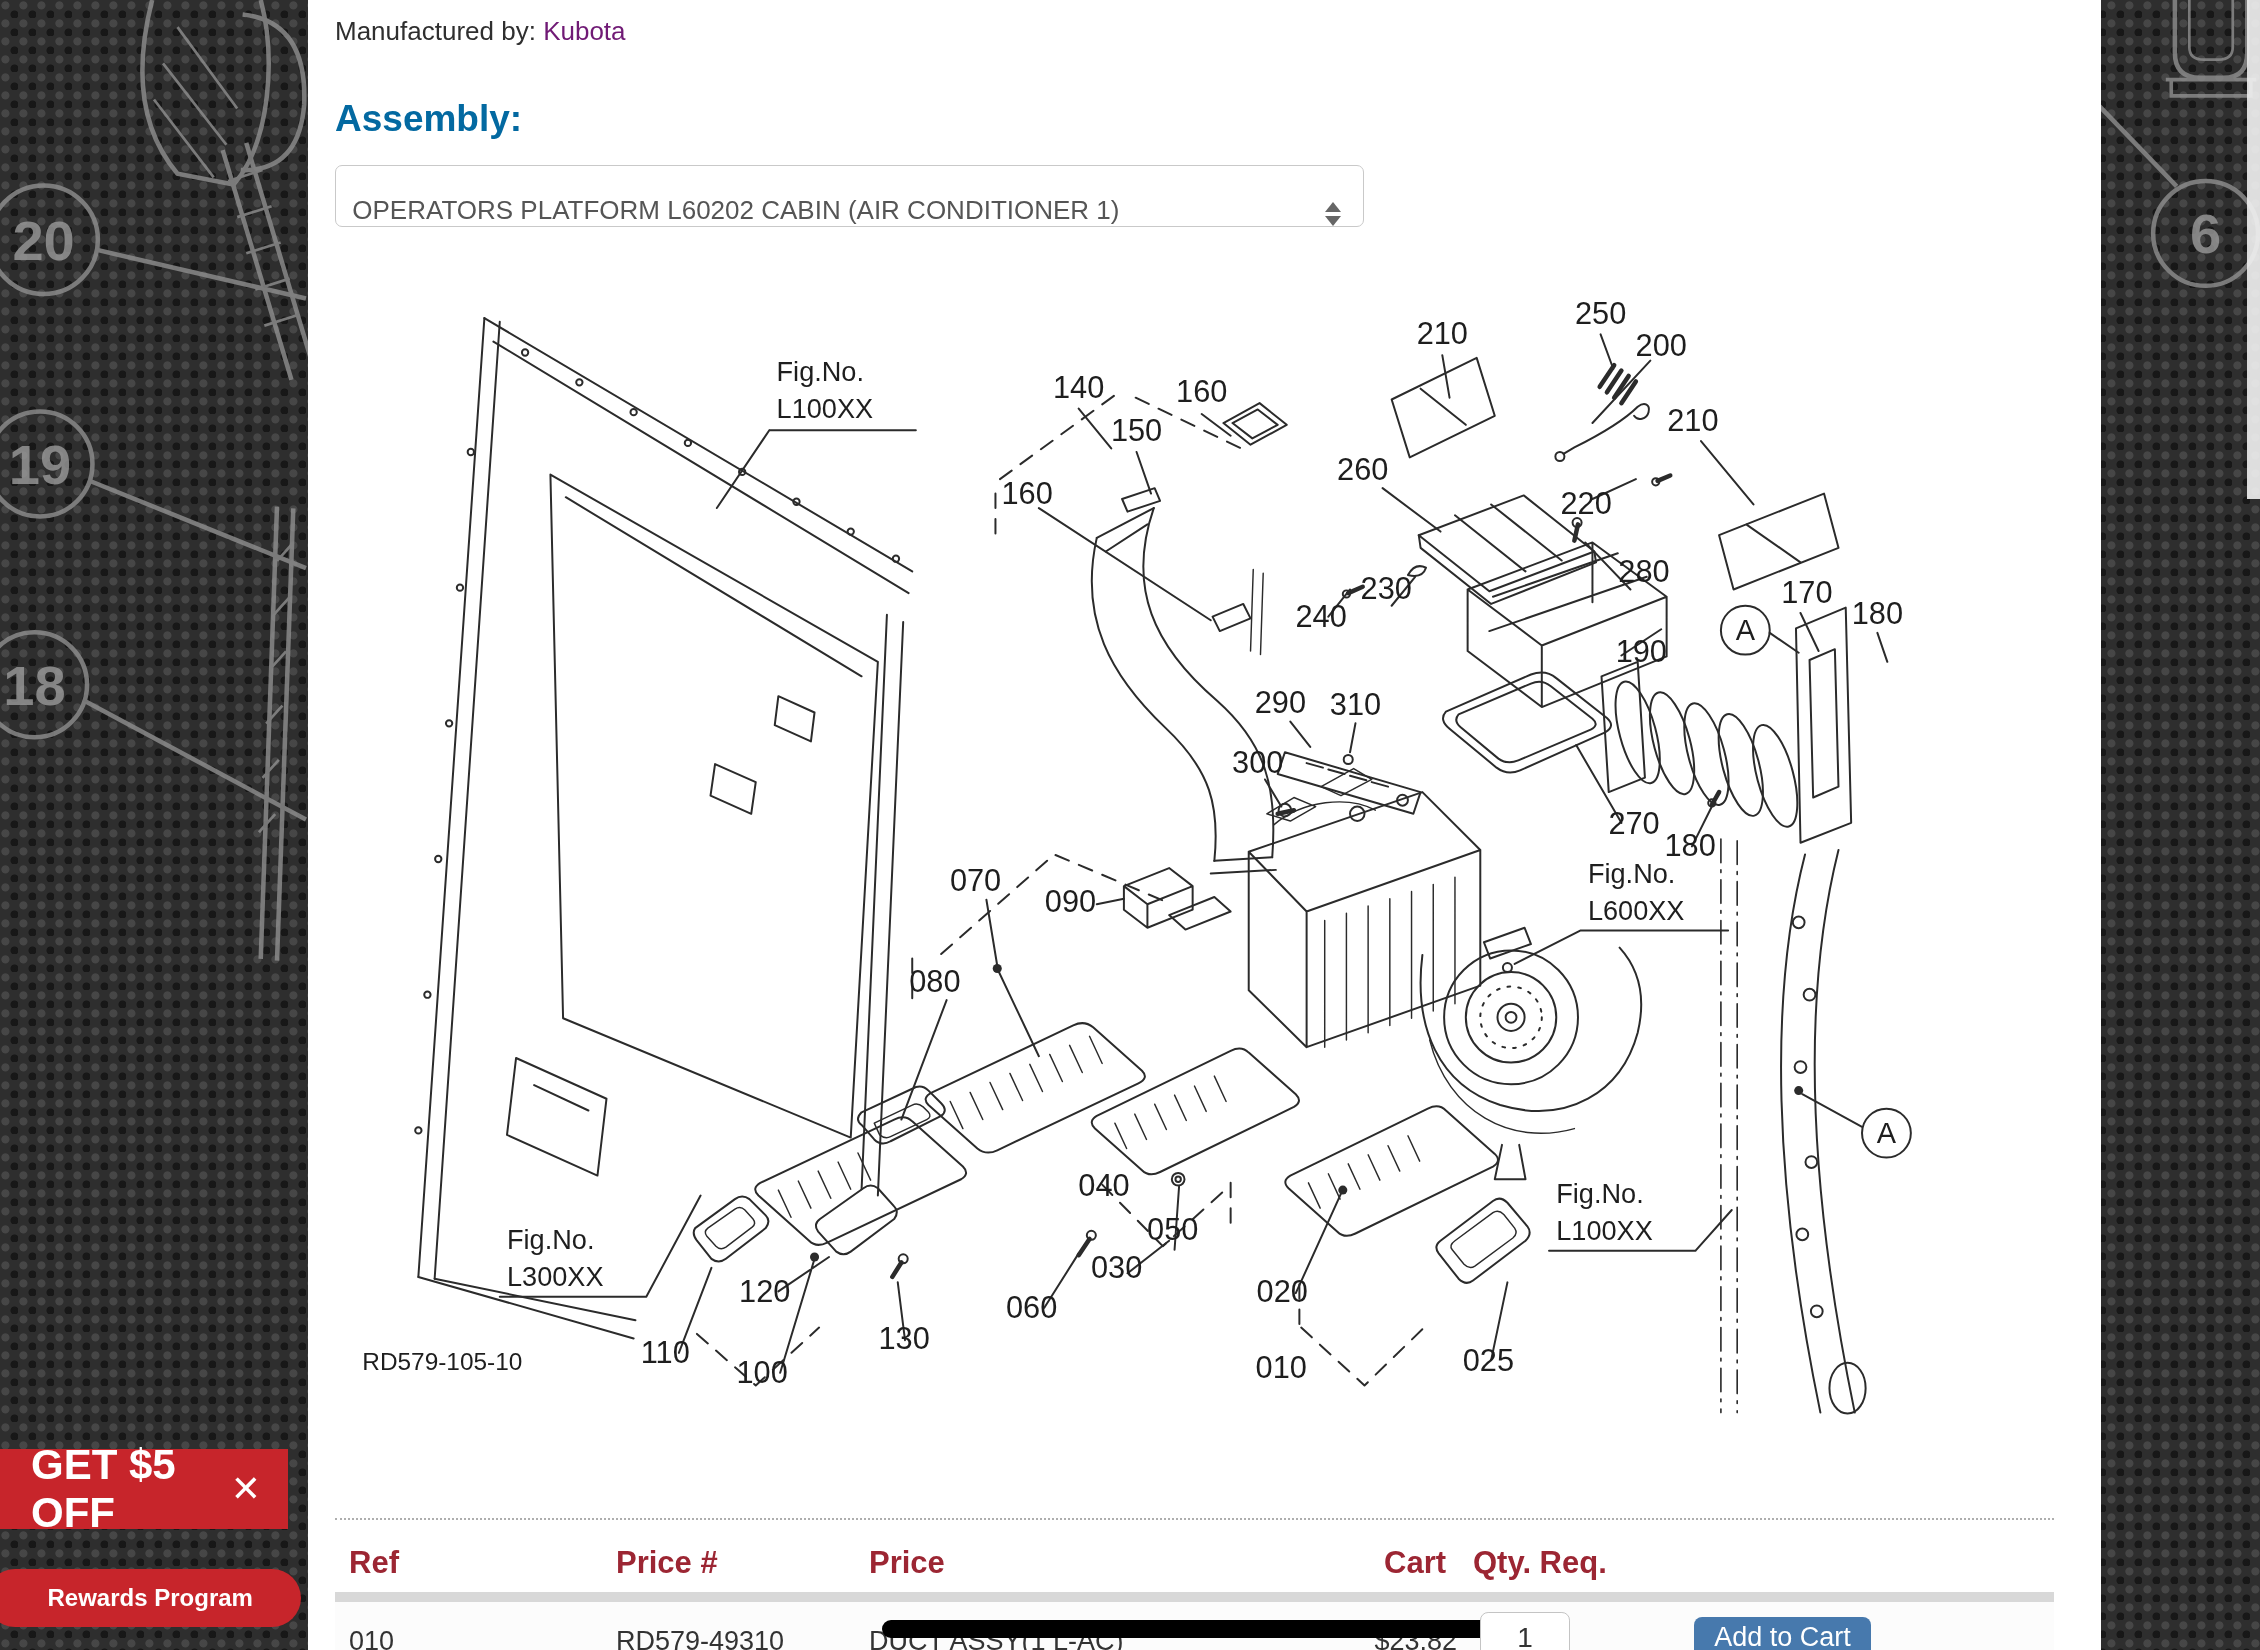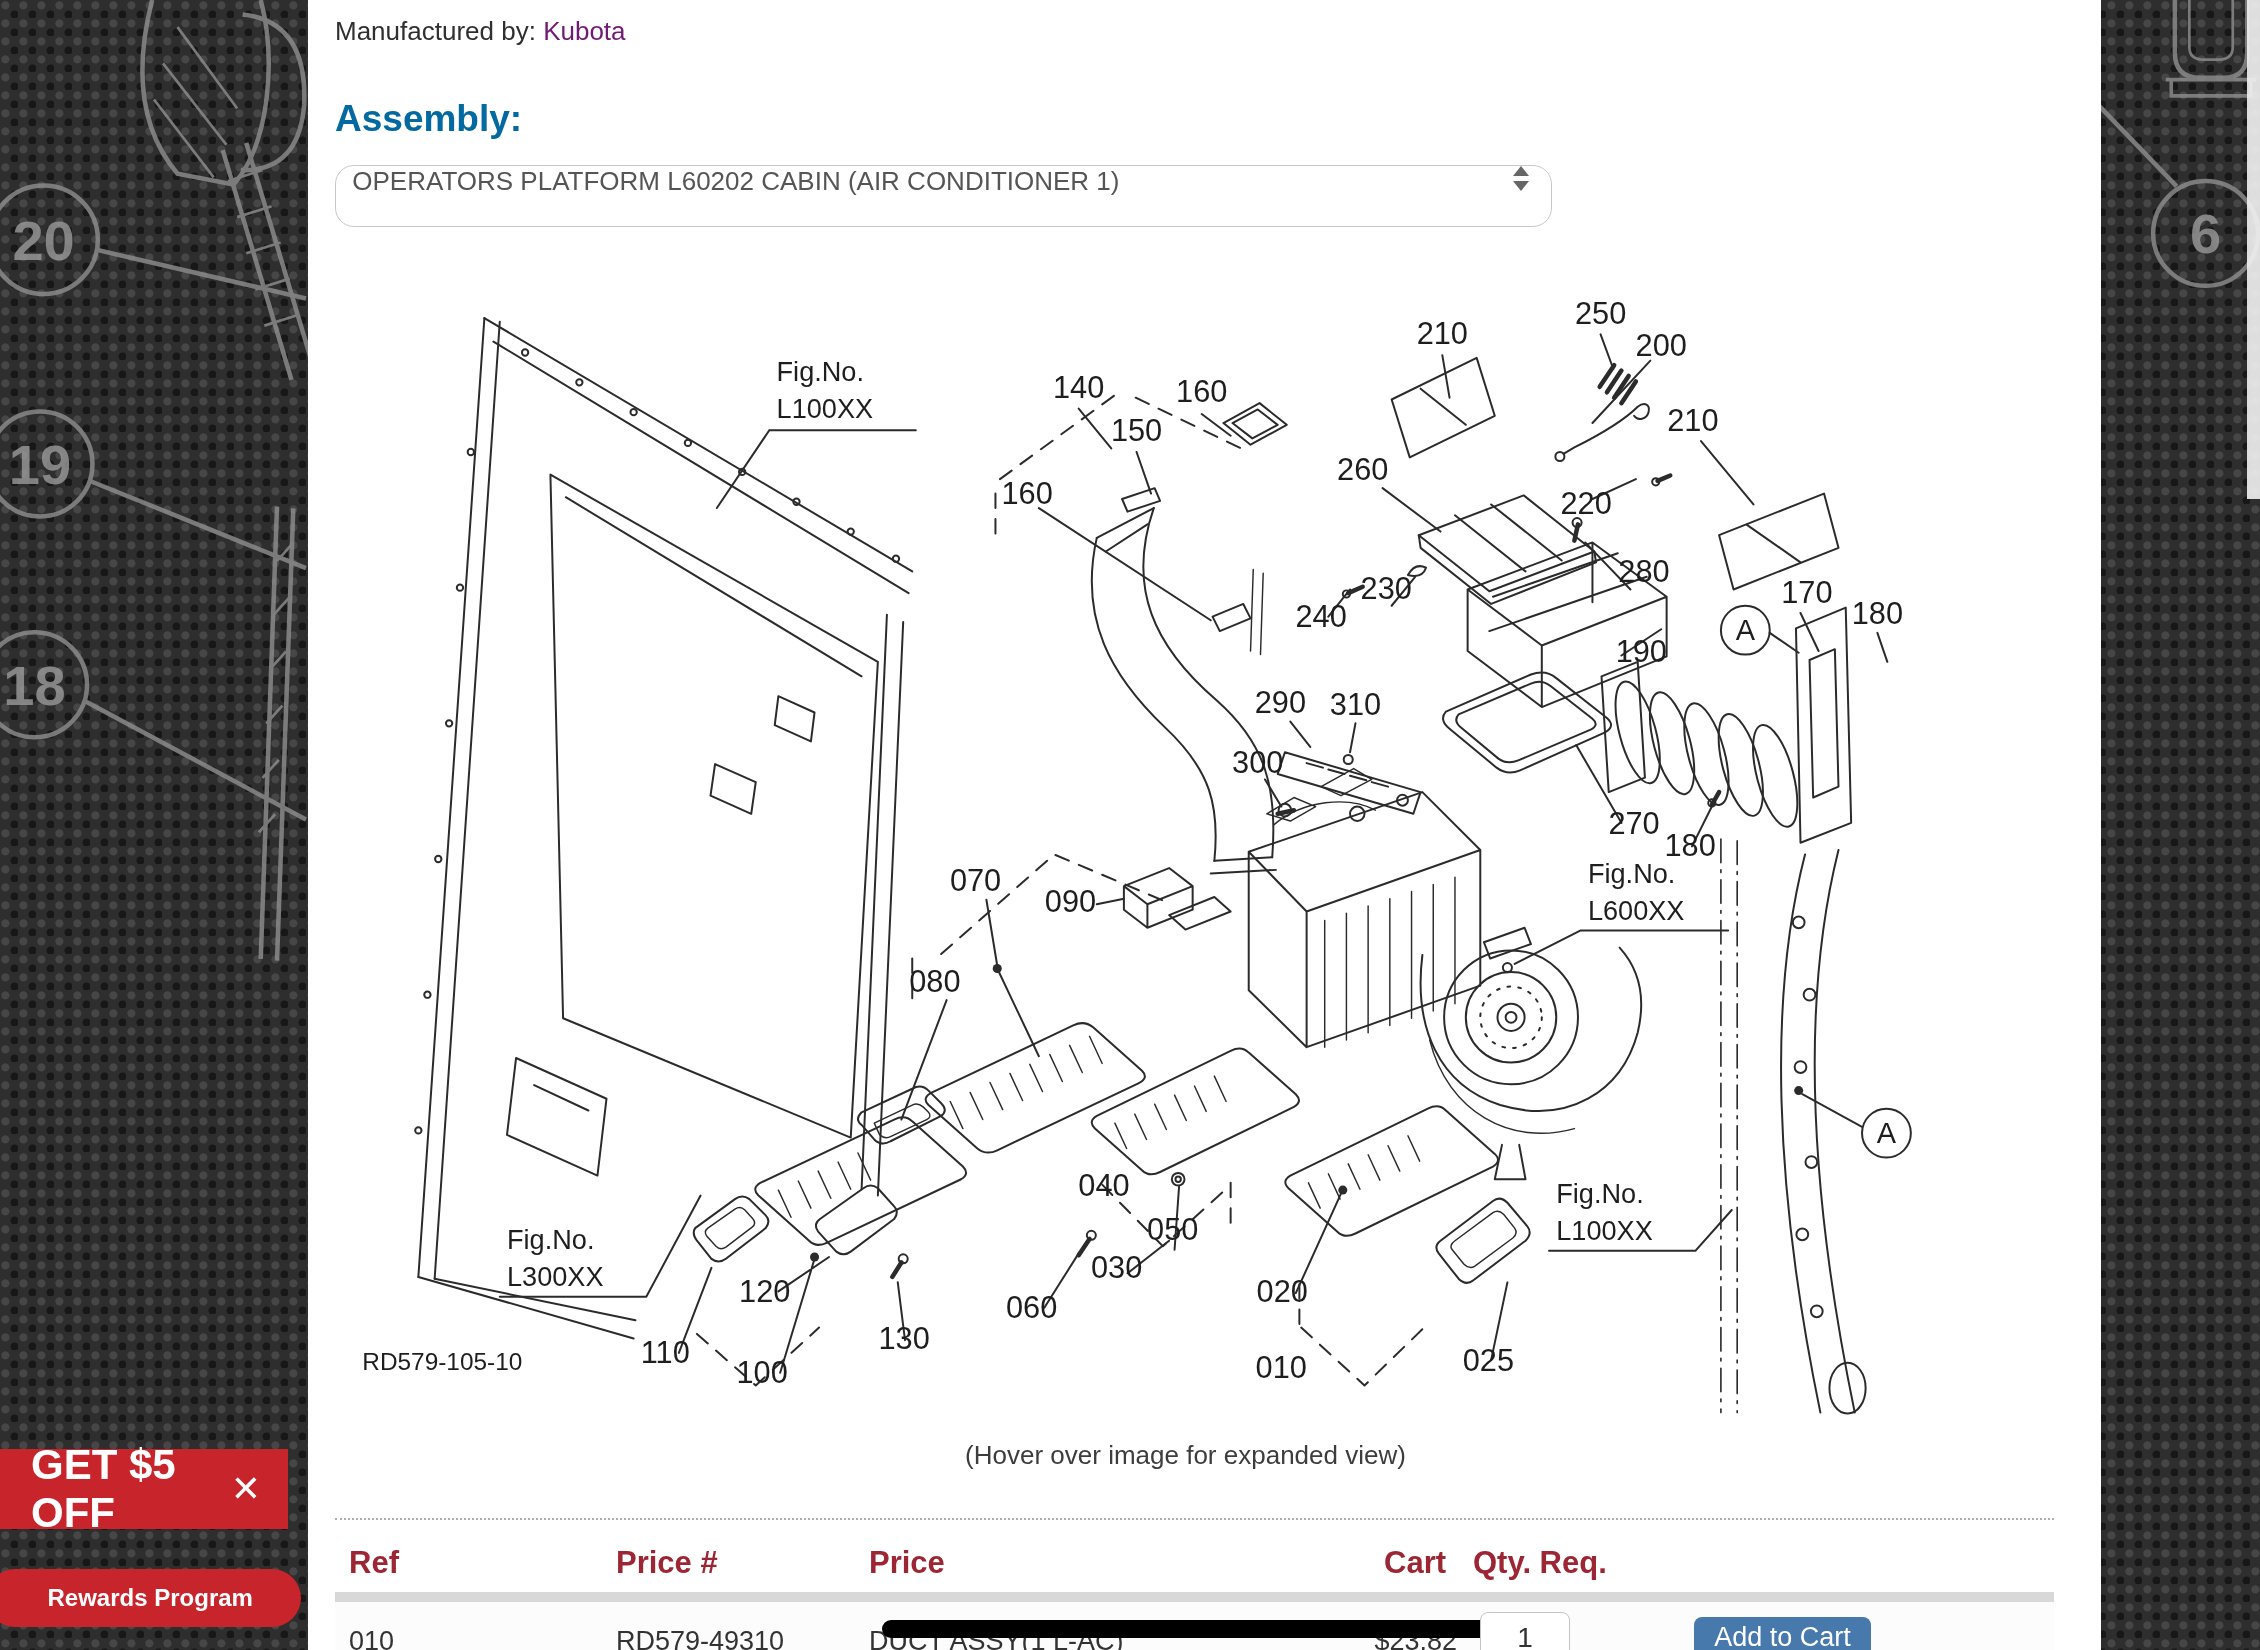--- a/index.html
+++ b/index.html
@@ -10,22 +10,22 @@
       radial-gradient(circle at 5.4px 5.4px, rgba(78,78,78,.75) 3.6px, transparent 4.5px),
       radial-gradient(circle at 14.5px 14.5px, rgba(18,18,18,.8) 3.6px, transparent 4.5px);
     background-size:18px 18px;}
   .bg-art{position:absolute;left:0;top:0;z-index:1;}
   .bg-art path,.bg-art circle,.bg-art line{stroke:#8f8f8f;fill:none;}
   .bg-art text{fill:#9b9b9b;font-weight:bold;}
   .content{position:absolute;left:308px;top:0;width:1793px;height:1650px;background:#ffffff;z-index:2;}
   .mfg-line{position:absolute;left:27px;top:16.3px;font-size:26px;color:#2f2f2f;}
   .mfg-line a{color:#701a75;text-decoration:none;cursor:pointer;}
   .assembly-h{position:absolute;left:27px;top:98px;font-size:37px;font-weight:bold;color:#0369a1;margin:0;}
-  .select-box{position:absolute;left:27px;top:165px;width:1217px;height:62px;border:1.8px solid #c9c9c9;
-    border-radius:19px;background:#fff;display:flex;align-items:flex-start;padding:0 22px 0 16.3px;cursor:pointer;}
+  .select-box{position:absolute;left:27px;top:165px;width:1029px;height:62px;border:1.8px solid #c9c9c9;
+    border-radius:7px;background:#fff;display:flex;align-items:flex-end;padding:0 22px 0 16.3px;cursor:pointer;}
   .select-box .val{font-size:26px;color:#555;flex:1;white-space:nowrap;overflow:hidden;}
   .caret{display:flex;flex-direction:column;gap:4.5px;align-items:center;}
   .caret i{display:block;width:0;height:0;border-left:8.1px solid transparent;border-right:8.1px solid transparent;}
   .caret i.up{border-bottom:10px solid #666;}
   .caret i.dn{border-top:10px solid #666;}
   .diagram{position:absolute;left:0;top:271px;}
   .diagram path,.diagram line,.diagram circle,.diagram ellipse{stroke:#2b2b2b;fill:none;stroke-width:2.2;stroke-linecap:round;stroke-linejoin:round;}
   .diagram .thin{stroke-width:1.6;}
   .diagram .thick{stroke-width:5;}
   .diagram .dash{stroke-dasharray:16 12;}
@@ -311,21 +311,20 @@
           <text x="1305" y="1216" font-size="34" text-anchor="middle">025</text>
           <text x="220" y="1081" font-size="30" text-anchor="start">Fig.No.</text>
           <text x="220" y="1122" font-size="30" text-anchor="start">L300XX</text>
           <text x="60" y="1215" font-size="27" text-anchor="start">RD579-105-10</text>
           <text x="1380" y="1030" font-size="30" text-anchor="start">Fig.No.</text>
           <text x="1380" y="1071" font-size="30" text-anchor="start">L100XX</text>
           <text x="1745" y="964" font-size="32" text-anchor="middle">A</text>
         </g>
     </svg>
 
-    <div class="hover-note">(Hover over image for expanded view)</div>
 
     <div class="dotted-sep"></div>
     <span class="thead" style="left:41px">Ref</span>
     <span class="thead" style="left:308px">Price #</span>
     <span class="thead" style="left:561px">Price</span>
     <span class="thead" style="left:1076px">Cart</span>
     <span class="thead" style="left:1165px">Qty. Req.</span>
     <div class="graybar"></div>
 
     <div class="rowband"></div>

